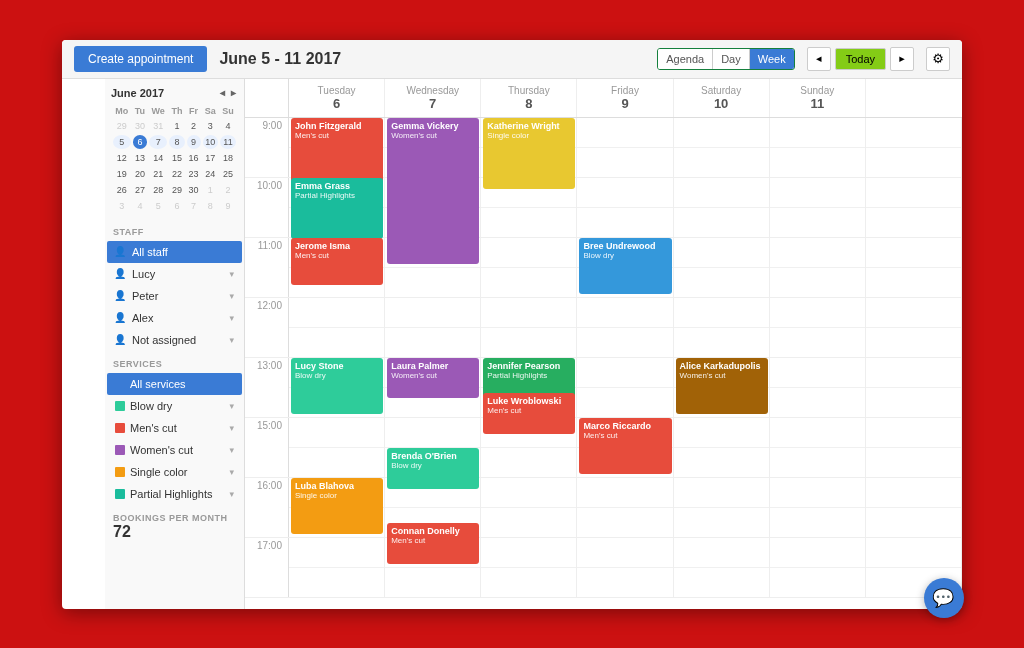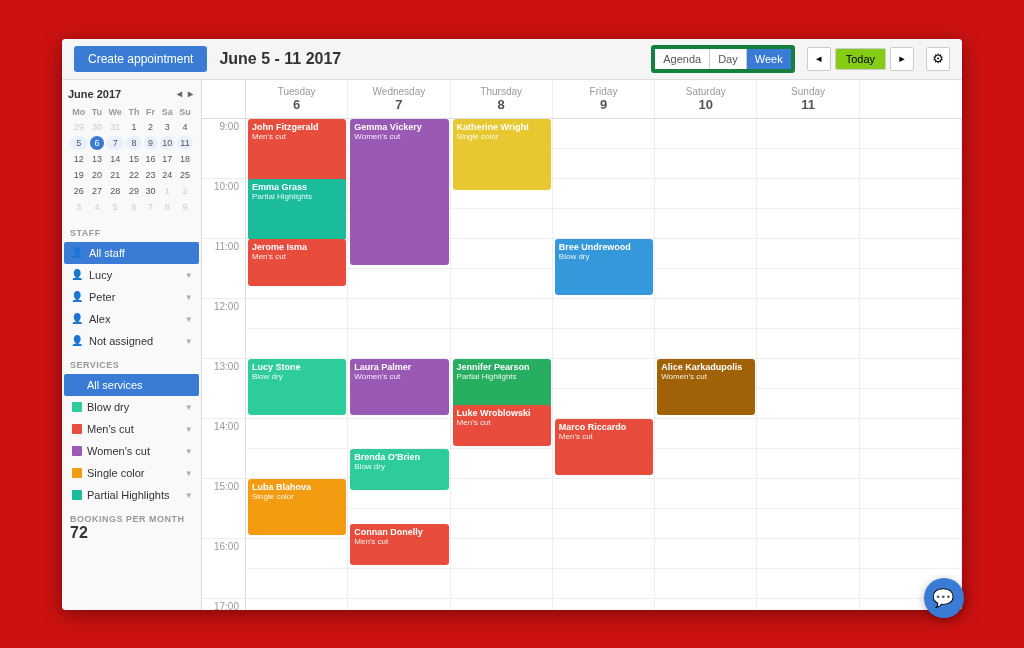--- a/index.html
+++ b/index.html
@@ -81,21 +81,21 @@
       font-size: 12px;
     }
     .toolbar-date {
       flex: 1;
       font-size: 16px;
       font-weight: bold;
       color: #333;
     }
     .view-btns {
       display: flex;
-      border: 4px solid #15803d;
+      border: 1px solid #15803d;
       border-radius: 3px;
       overflow: hidden;
     }
     .view-btn {
       padding: 4px 8px;
       font-size: 11px;
       cursor: pointer;
       background: #fff;
       border: none;
       border-right: 1px solid #ccc;
@@ -146,20 +146,21 @@
       height: 530px;
     }
     
     .sidebar {
       width: 140px;
       min-width: 140px;
       background: #f9f9f9;
       border-right: 1px solid #ddd;
       overflow-y: auto;
       padding-bottom: 8px;
+      margin-left: 43px;
     }
     .mini-cal {
       padding: 8px 6px 4px;
     }
     .mini-cal-header {
       display: flex;
       align-items: center;
       justify-content: space-between;
       font-size: 11px;
       font-weight: bold;
@@ -584,30 +585,20 @@
                 <div class="cal-time-label">13:00</div>
                 <div class="cal-cell"></div>
                 <div class="cal-cell"></div>
                 <div class="cal-cell"></div>
                 <div class="cal-cell"></div>
                 <div class="cal-cell"></div>
                 <div class="cal-cell"></div>
                 <div class="cal-cell"></div>
               </div>
               <div class="cal-time-row">
-                <div class="cal-time-label">14:00</div>
-                <div class="cal-cell"></div>
-                <div class="cal-cell"></div>
-                <div class="cal-cell"></div>
-                <div class="cal-cell"></div>
-                <div class="cal-cell"></div>
-                <div class="cal-cell"></div>
-                <div class="cal-cell"></div>
-              </div>
-              <div class="cal-time-row">
                 <div class="cal-time-label">15:00</div>
                 <div class="cal-cell"></div>
                 <div class="cal-cell"></div>
                 <div class="cal-cell"></div>
                 <div class="cal-cell"></div>
                 <div class="cal-cell"></div>
                 <div class="cal-cell"></div>
                 <div class="cal-cell"></div>
               </div>
               <div class="cal-time-row">
@@ -649,41 +640,41 @@
     <div class="cal-event-subtitle">Blow dry</div>
               </div>
               <div class="cal-event" style="background: rgb(243, 156, 18); top: 360px; height: 56px; left: calc(0% + 2px); width: calc(14.2857% - 4px); pointer-events: auto;">
                 <div class="cal-event-title">Luba Blahova</div>
     <div class="cal-event-subtitle">Single color</div>
               </div>
               <div class="cal-event" style="background: rgb(155, 89, 182); top: 0px; height: 146px; left: calc(14.2857% + 2px); width: calc(14.2857% - 4px); pointer-events: auto;">
                 <div class="cal-event-title">Gemma Vickery</div>
     <div class="cal-event-subtitle">Women's cut</div>
               </div>
-              <div class="cal-event" style="background: rgb(155, 89, 182); top: 240px; height: 56px; left: calc(14.2857% + 2px); width: calc(14.2857% - 4px); pointer-events: auto;">
+              <div class="cal-event" style="background: rgb(155, 89, 182); top: 240px; height: 40px; left: calc(14.2857% + 2px); width: calc(14.2857% - 4px); pointer-events: auto;">
                 <div class="cal-event-title">Laura Palmer</div>
     <div class="cal-event-subtitle">Women's cut</div>
               </div>
               <div class="cal-event" style="background: rgb(46, 204, 154); top: 330px; height: 41px; left: calc(14.2857% + 2px); width: calc(14.2857% - 4px); pointer-events: auto;">
                 <div class="cal-event-title">Brenda O'Brien</div>
     <div class="cal-event-subtitle">Blow dry</div>
               </div>
               <div class="cal-event" style="background: rgb(231, 76, 60); top: 405px; height: 41px; left: calc(14.2857% + 2px); width: calc(14.2857% - 4px); pointer-events: auto;">
                 <div class="cal-event-title">Connan Donelly</div>
     <div class="cal-event-subtitle">Men's cut</div>
               </div>
               <div class="cal-event" style="background: rgb(232, 200, 48); top: 0px; height: 71px; left: calc(28.5714% + 2px); width: calc(14.2857% - 4px); pointer-events: auto;">
                 <div class="cal-event-title">Katherine Wright</div>
     <div class="cal-event-subtitle">Single color</div>
               </div>
               <div class="cal-event" style="background: rgb(39, 174, 96); top: 240px; height: 56px; left: calc(28.5714% + 2px); width: calc(14.2857% - 4px); pointer-events: auto;">
                 <div class="cal-event-title">Jennifer Pearson</div>
     <div class="cal-event-subtitle">Partial Highlights</div>
               </div>
-              <div class="cal-event" style="background: rgb(231, 76, 60); top: 286px; height: 41px; left: calc(28.5714% + 2px); width: calc(14.2857% - 4px); pointer-events: auto;">
+              <div class="cal-event" style="background: rgb(231, 76, 60); top: 275px; height: 41px; left: calc(28.5714% + 2px); width: calc(14.2857% - 4px); pointer-events: auto;">
                 <div class="cal-event-title">Luke Wroblowski</div>
     <div class="cal-event-subtitle">Men's cut</div>
               </div>
               <div class="cal-event" style="background: rgb(52, 152, 219); top: 120px; height: 56px; left: calc(42.8571% + 2px); width: calc(14.2857% - 4px); pointer-events: auto;">
                 <div class="cal-event-title">Bree Undrewood</div>
     <div class="cal-event-subtitle">Blow dry</div>
               </div>
               <div class="cal-event" style="background: rgb(231, 76, 60); top: 300px; height: 56px; left: calc(42.8571% + 2px); width: calc(14.2857% - 4px); pointer-events: auto;">
                 <div class="cal-event-title">Marco Riccardo</div>
     <div class="cal-event-subtitle">Men's cut</div>

